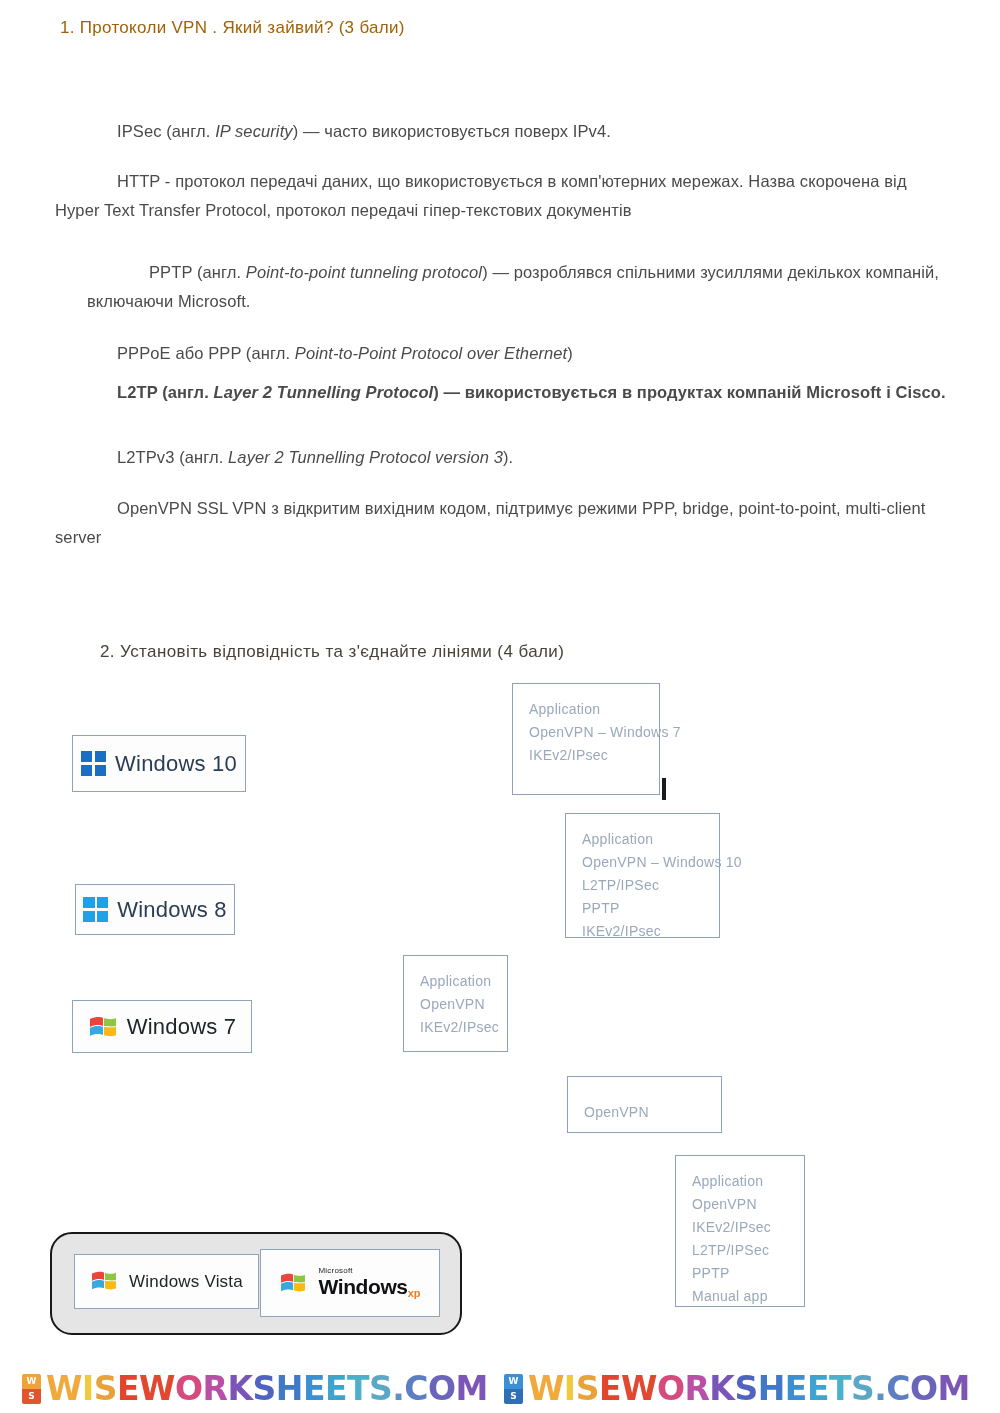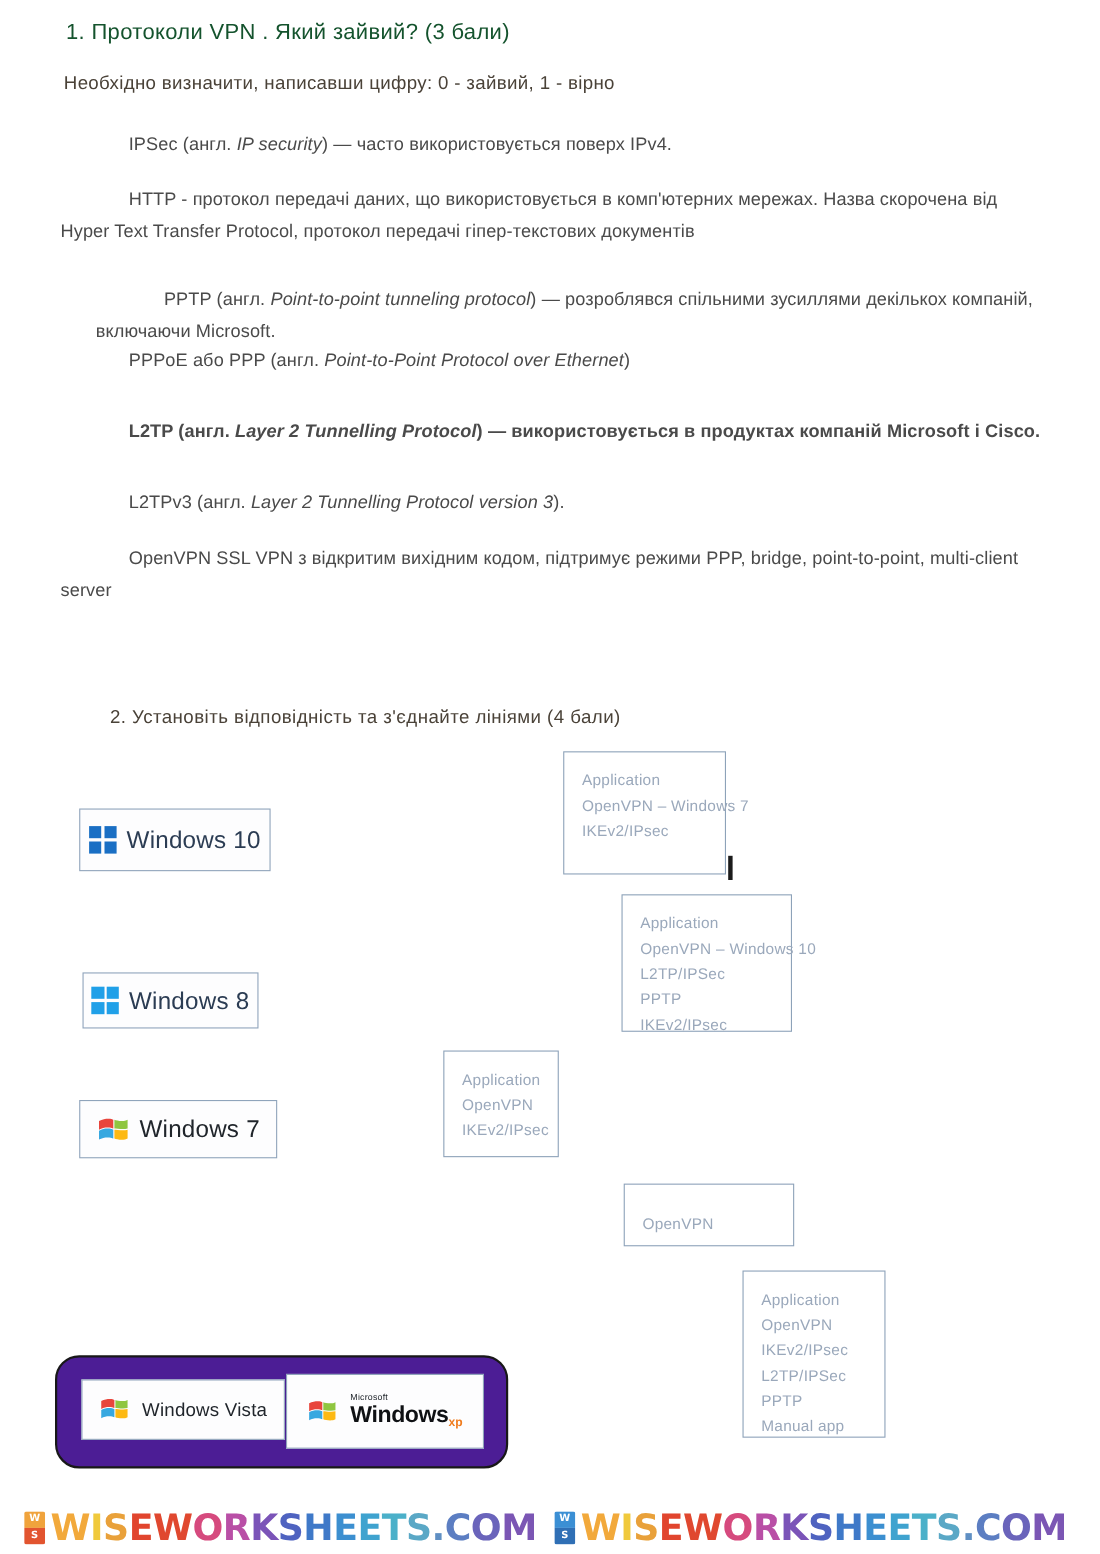--- a/index.html
+++ b/index.html
@@ -9,21 +9,21 @@
     font-family:"Liberation Sans", sans-serif;
     color:#3a3a3a;
     position:relative;
     overflow:hidden;
   }
   .page{position:relative;width:1000px;height:1413px;}
 
   
   .q-title{
     position:absolute;left:60px;top:18px;
-    font-size:20px;color:#14532d;letter-spacing:.3px;
+    font-size:17px;color:#a16207;letter-spacing:.3px;
     white-space:nowrap;
   }
   .q-sub{
     position:absolute;left:58px;top:66px;
     font-size:17px;color:#4a4238;letter-spacing:.3px;
     white-space:nowrap;
   }
   .para{
     position:absolute;left:55px;
     width:900px;
@@ -79,21 +79,21 @@
     line-height:23px;
     letter-spacing:.25px;
     white-space:nowrap;
   }
 
   
   .group-box{
     position:absolute;
     border:2.2px solid #181818;
     border-radius:22px;
-    background:#4c1d95;
+    background:#e5e5e5;
     box-sizing:border-box;
   }
 
   
   .stub{
     position:absolute;
     background:#1b1b1b;
   }
 
   
@@ -124,35 +124,34 @@
   }
   .wm-text b{font-weight:bold;}
   .spacer{flex:0 0 4px;}
 </style>
 </head>
 <body>
 
 <div class="page">
 
   <div class="q-title">1. Протоколи  VPN . Який зайвий?   (3 бали)</div>
-  <div class="q-sub">Необхідно визначити,  написавши  цифру:  0 - зайвий,  1 - вірно</div>
 
   <div class="para" style="top:117px;">
     <span class="ind"></span><span>IPSec (англ. </span><span class="it">IP security</span><span>) — часто використовується поверх IPv4.</span>
   </div>
 
   <div class="para" style="top:167px;">
     <span class="ind"></span><span>HTTP   - протокол передачі даних, що використовується в комп'ютерних мережах. Назва скорочена від Hyper Text Transfer Protocol, протокол передачі гіпер-текстових документів</span>
   </div>
 
   <div class="para" style="top:258px;margin-left:32px;">
     <span class="ind"></span><span>PPTP (англ. </span><span class="it">Point-to-point tunneling protocol</span><span>) — розроблявся спільними зусиллями декількох компаній, включаючи Microsoft.</span>
   </div>
 
-  <div class="para" style="top:314px;">
+  <div class="para" style="top:339px;">
     <span class="ind"></span><span>PPPoE або PPP (англ. </span><span class="it">Point-to-Point Protocol over Ethernet</span><span>)</span>
   </div>
 
   <div class="para" style="top:378px;font-weight:bold;">
     <span class="ind"></span><span>L2TP (англ. </span><span class="it">Layer 2 Tunnelling Protocol</span><span>) — використовується в продуктах компаній Microsoft і Cisco.</span>
   </div>
 
   <div class="para" style="top:443px;">
     <span class="ind"></span><span>L2TPv3 (англ. </span><span class="it">Layer 2 Tunnelling Protocol version 3</span><span>).</span>
   </div>

